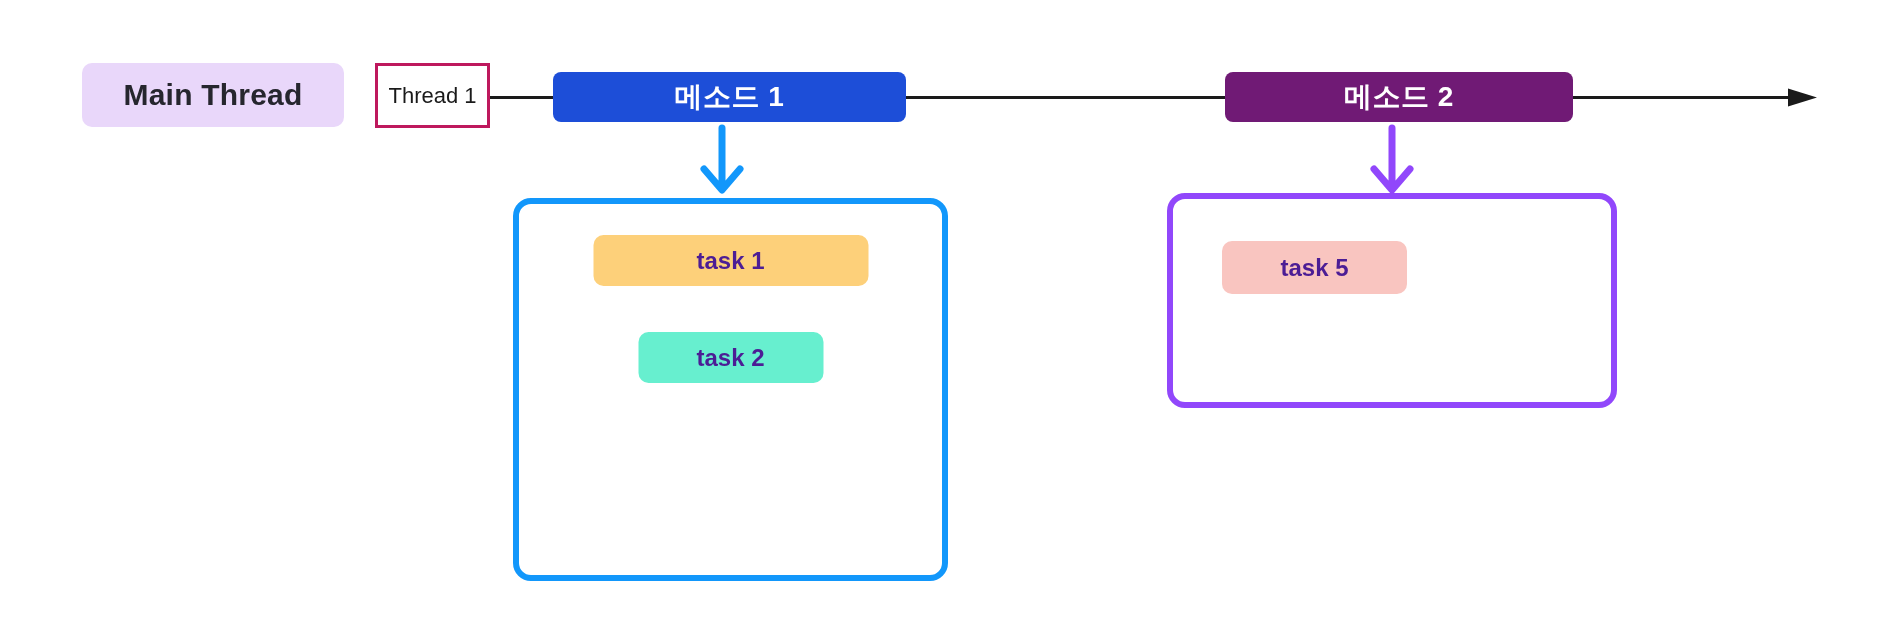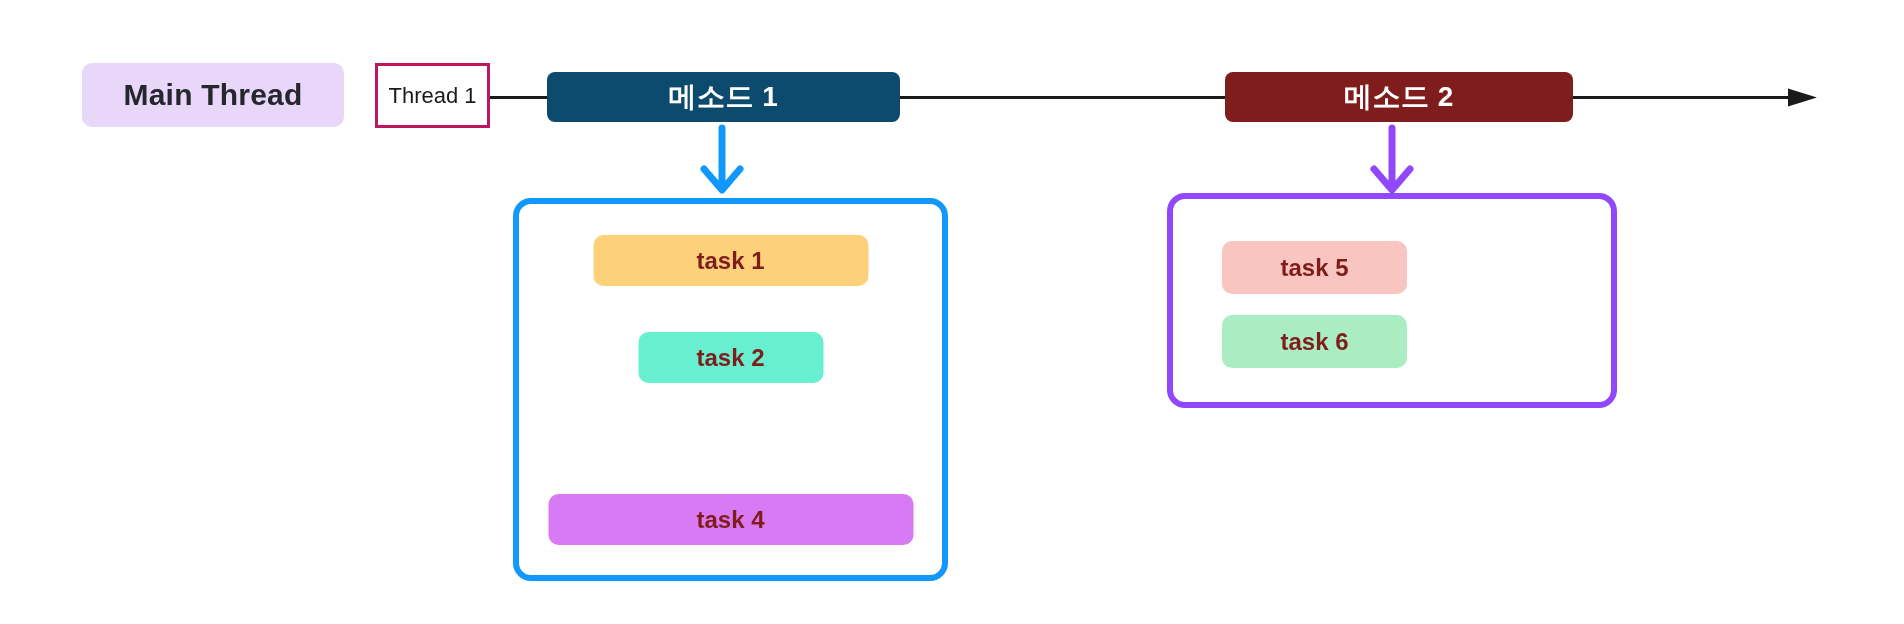--- a/index.html
+++ b/index.html
@@ -38,21 +38,21 @@
   
   .task-container {
     position: absolute; background: #ffffff; border-radius: 18px; border: 6px solid;
   }
   .container-1 { left: 513px; top: 198px; width: 435px; height: 383px; }
   .container-2 { left: 1167px; top: 193px; width: 450px; height: 215px; }
 
   .task {
     position: absolute; height: 51px; border-radius: 10px;
     display: flex; align-items: center; justify-content: center;
-    font-size: 24px; font-weight: 700; color: #7f1d1d;
+    font-size: 24px; font-weight: 700; color: #4c1d95;
   }
   
   .t1, .t2, .t3, .t4 { left: 50%; transform: translateX(-50%); }
   .t1 { top: 31px;  width: 275px; }
   .t2 { top: 118px; width: 185px; }
   .t3 { top: 200px; width: 311px; }
   .t4 { top: 290px; width: 365px; }
   
   .t5, .t6 { left: 49px; width: 185px; height: 53px; }
   .t5 { top: 42px; }
@@ -65,34 +65,32 @@
 
   <svg class="timeline-svg" viewBox="0 0 1904 624">
     <line x1="490" y1="97.5" x2="1798" y2="97.5" stroke-width="3" stroke="#1a1a1a"></line>
     <polygon points="1788,88.5 1817,97.5 1788,106.5" fill="#1a1a1a"></polygon>
   </svg>
 
   <div class="main-thread-label" style="background-color: rgb(233, 215, 250);">Main Thread</div>
 
   <div class="thread-box">Thread 1</div>
 
-  <div class="method-block method-1" style="background-color: #0c4a6e;">메소드 1</div>
-  <div class="method-block method-2" style="background-color: #7f1d1d;">메소드 2</div>
+  <div class="method-block method-1" style="background-color: #1d4ed8; margin-left: 6px;">메소드 1</div>
+  <div class="method-block method-2" style="background-color: #701a75;">메소드 2</div>
 
   <svg class="down-arrow down-arrow-1" viewBox="0 0 48 72">
     <path d="M24 4 L24 58 M6 45 L24 66 L42 45" fill="none" stroke-width="7" stroke-linecap="round" stroke-linejoin="round" stroke="#1297fb"></path>
   </svg>
   <svg class="down-arrow down-arrow-2" viewBox="0 0 48 72">
     <path d="M24 4 L24 58 M6 45 L24 66 L42 45" fill="none" stroke-width="7" stroke-linecap="round" stroke-linejoin="round" stroke="#9147fb"></path>
   </svg>
 
   <div class="task-container container-1" style="border-color: rgb(18, 151, 251);">
     <div class="task t1" style="background-color: rgb(253, 208, 122);">task 1</div>
     <div class="task t2" style="background-color: rgb(103, 239, 207); margin-top: 10px;">task 2</div>
-    <div class="task t4" style="background-color: rgb(216, 122, 243);">task 4</div>
   </div>
 
   <div class="task-container container-2" style="border-color: rgb(145, 71, 251);">
     <div class="task t5" style="background-color: rgb(249, 197, 192);">task 5</div>
-    <div class="task t6" style="background-color: rgb(170, 237, 195);">task 6</div>
   </div>
 
 </div>
 
 </body></html>

